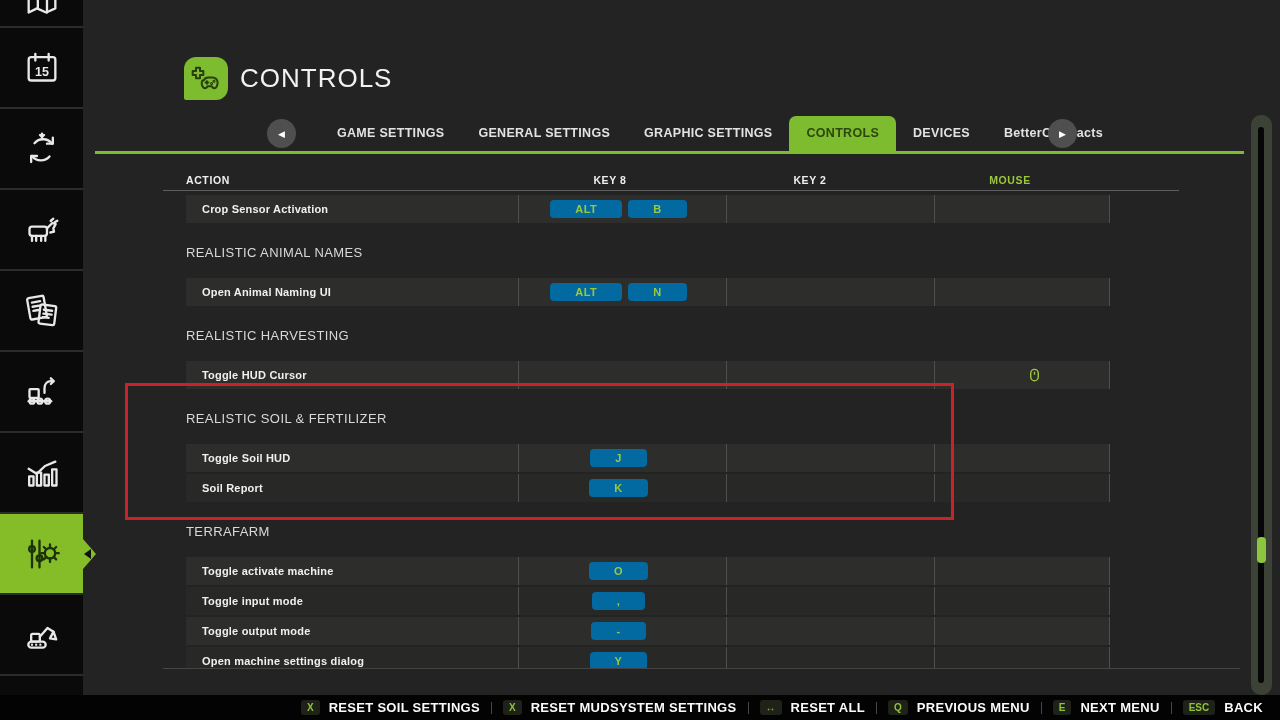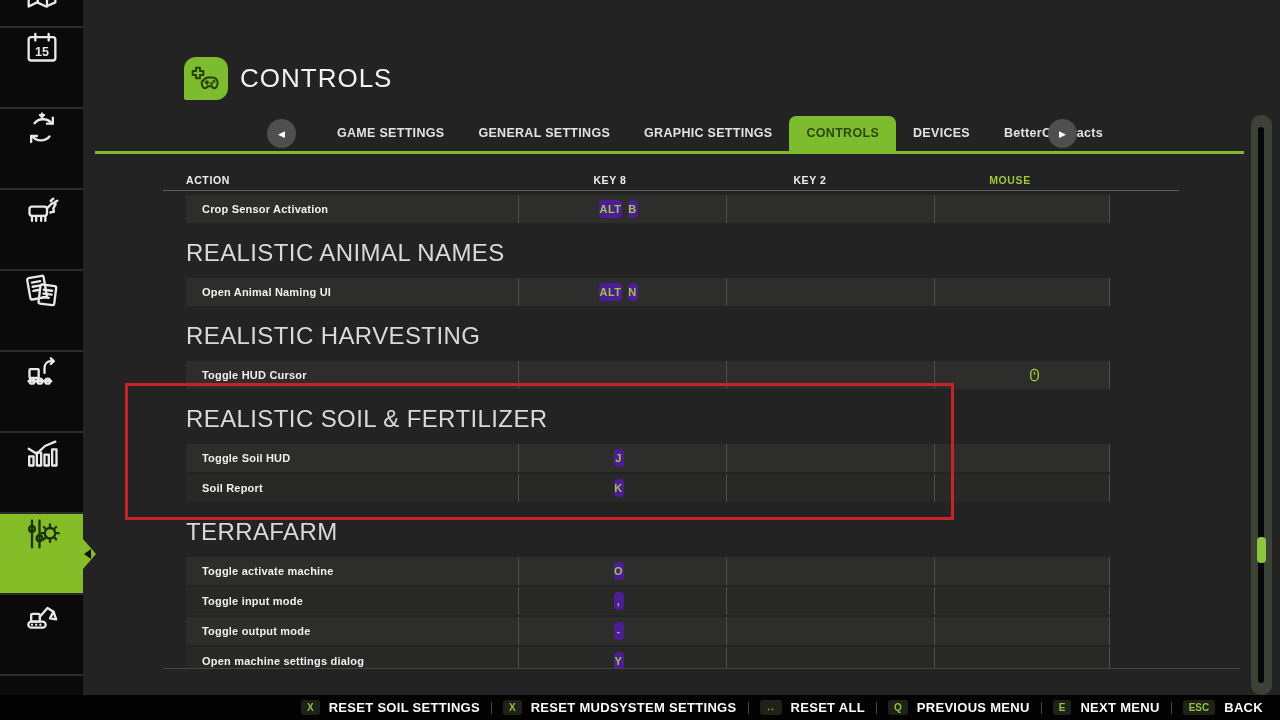--- a/index.html
+++ b/index.html
@@ -6,21 +6,21 @@
     --accent:#7dbb2f;
     --key-green:#9cc83e;
     --red:#c9232a;
   }
   *{margin:0;padding:0;box-sizing:border-box;}
   html,body{width:1280px;height:720px;background:#1b1b1b;font-family:"Liberation Sans",sans-serif;}
   .screen{position:relative;width:1280px;height:720px;background:#232323;overflow:hidden;}
 
   
   .sidebar{position:absolute;left:0;top:0;width:83px;height:695px;background:#0a0a0a;z-index:5;}
-  .side-item{height:81px;border-bottom:2px solid #2c2c2c;display:flex;justify-content:center;position:relative;overflow:visible;cursor:pointer;}
+  .side-item{height:81px;border-bottom:2px solid #2c2c2c;display:flex;align-items:center;justify-content:center;position:relative;overflow:visible;cursor:pointer;}
   .side-item.first{height:28px;overflow:hidden;}
   .side-item.first svg{margin-top:-26px;}
   .side-item svg{width:40px;height:40px;stroke:#e8e8e8;fill:none;stroke-width:1.4;stroke-linecap:round;stroke-linejoin:round;}
   .side-item.active{background:#85bd28;}
   .side-item.active svg{stroke:#1e3207;}
   .side-item.active::after{content:'';position:absolute;right:-13px;top:50%;transform:translateY(-50%);
     border-top:15px solid transparent;border-bottom:15px solid transparent;border-left:13px solid #85bd28;}
   .side-item.active::before{content:'';position:absolute;right:-8px;top:50%;transform:translateY(-50%);z-index:2;
     border-top:5px solid transparent;border-bottom:5px solid transparent;border-right:7px solid #101010;}
   .cal-num{font-size:7.5px;font-weight:bold;fill:#e8e8e8;stroke:none;font-family:"Liberation Sans",sans-serif;}
@@ -50,23 +50,23 @@
   .th-mouse{left:910px;width:200px;text-align:center;color:var(--key-green);}
   .head-line{position:absolute;left:163px;top:190px;width:1016px;height:1px;background:#5d5d5d;}
 
   .table-body{position:absolute;left:186px;top:195px;width:924px;height:473px;overflow:hidden;}
   .trow{height:28px;margin-bottom:2px;display:grid;grid-template-columns:324px 200px 200px 200px;
     background:#2d2d2b;border-right:1px solid #4f4f4c;cursor:pointer;gap:8px;}
   .trow.alt{background:#282826;}
   .cell{display:flex;align-items:center;justify-content:center;gap:6px;}
   .cell:not(:first-child){border-left:1px solid #4f4f4c;}
   .cell.label{justify-content:flex-start;padding-left:16px;font-size:11px;font-weight:700;color:#f0f0f0;letter-spacing:.2px;}
-  .kbd{background:#4c1d95;color:var(--key-green);font-weight:700;font-size:11px;padding:3px 0;border-radius:4px;
+  .kbd{background:#0369a1;color:var(--key-green);font-weight:700;font-size:11px;padding:3px 25px;border-radius:4px;
     min-width:10px;text-align:center;letter-spacing:.5px;}
-  .section-title{margin-top:18px;margin-bottom:13px;height:24px;line-height:24px;font-size:24px;color:#d9d9d7;
+  .section-title{margin-top:18px;margin-bottom:13px;height:24px;line-height:24px;font-size:13px;color:#d9d9d7;
     letter-spacing:.4px;font-weight:400;}
   .cut-line{position:absolute;left:163px;top:668px;width:1077px;height:1px;background:#454545;}
   .mouse-glyph{width:17px;height:17px;stroke:var(--key-green);fill:none;stroke-width:1.5;}
 
   
   .annotation-box{position:absolute;left:125px;top:383px;width:829px;height:137px;border:3px solid var(--red);z-index:9;pointer-events:none;}
 
   
   .scrollbar{position:absolute;left:1251px;top:115px;width:21px;height:580px;background:#3d4237;border-radius:10px;}
   .scroll-slot{position:absolute;left:7px;top:12px;width:6px;height:556px;background:#060606;border-radius:3px;}

